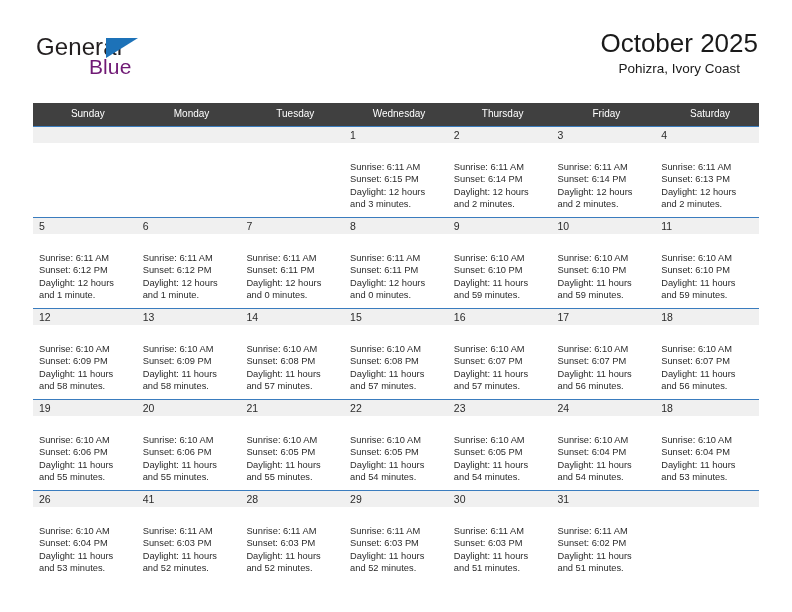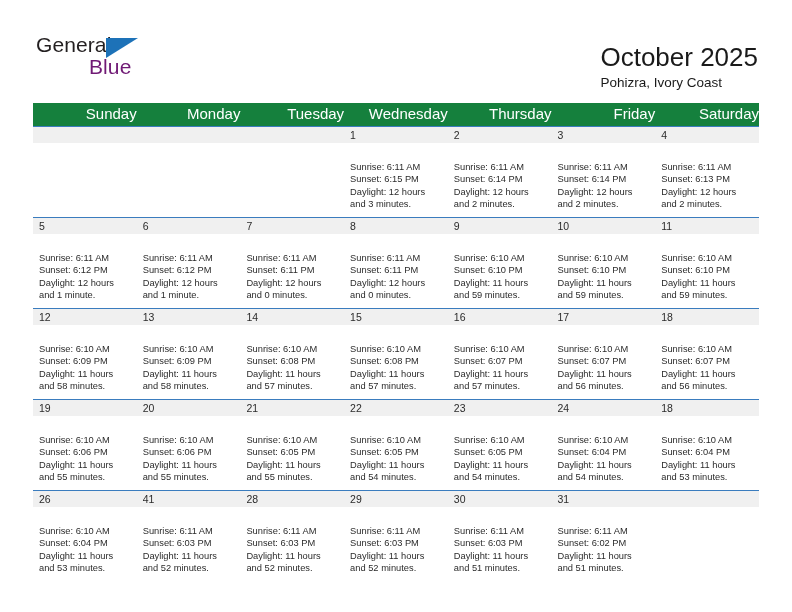--- a/index.html
+++ b/index.html
@@ -35,21 +35,21 @@
     position: absolute;
     left: 36px;
     top: 33px;
     width: 180px;
     height: 52px;
   }
   .logo-general {
     position: absolute;
     left: 0;
     top: 0;
-    font-size: 21px;
+    font-size: 24px;
     letter-spacing: 0.1px;
     color: #231f20;
     font-family: "Liberation Sans", sans-serif;
   }
   .logo-flag {
     position: absolute;
     left: 70px;
     top: 5px;
     width: 0;
     height: 0;
@@ -62,22 +62,22 @@
     top: 22px;
     font-size: 21px;
     letter-spacing: 0.1px;
     color: #701a75;
     font-family: "Liberation Sans", sans-serif;
   }
 
   .title-block {
     position: absolute;
     right: 34px;
-    top: 41px;
-    text-align: left;
+    top: 27px;
+    text-align: center;
   }
   .cal-title {
     font-size: 26px;
     color: #1a1a1a;
     font-weight: normal;
     line-height: 32px;
     white-space: nowrap;
   }
   .cal-subtitle {
     font-size: 13.5px;
@@ -90,25 +90,25 @@
   .calendar {
     position: absolute;
     left: 33px;
     top: 103px;
     width: 726px;
     border-collapse: collapse;
     table-layout: fixed;
   }
 
   .calendar th {
-    background: #15803d;
+    background: #404040;
     color: #ffffff;
-    font-size: 15px;
+    font-size: 10px;
     font-weight: normal;
-    text-align: right;
+    text-align: center;
     padding: 5px 0 6px 6px;
     height: 12px;
     line-height: 12px;
     border: none;
   }
 
   .calendar td {
     vertical-align: top;
     padding: 0;
     border: none;

